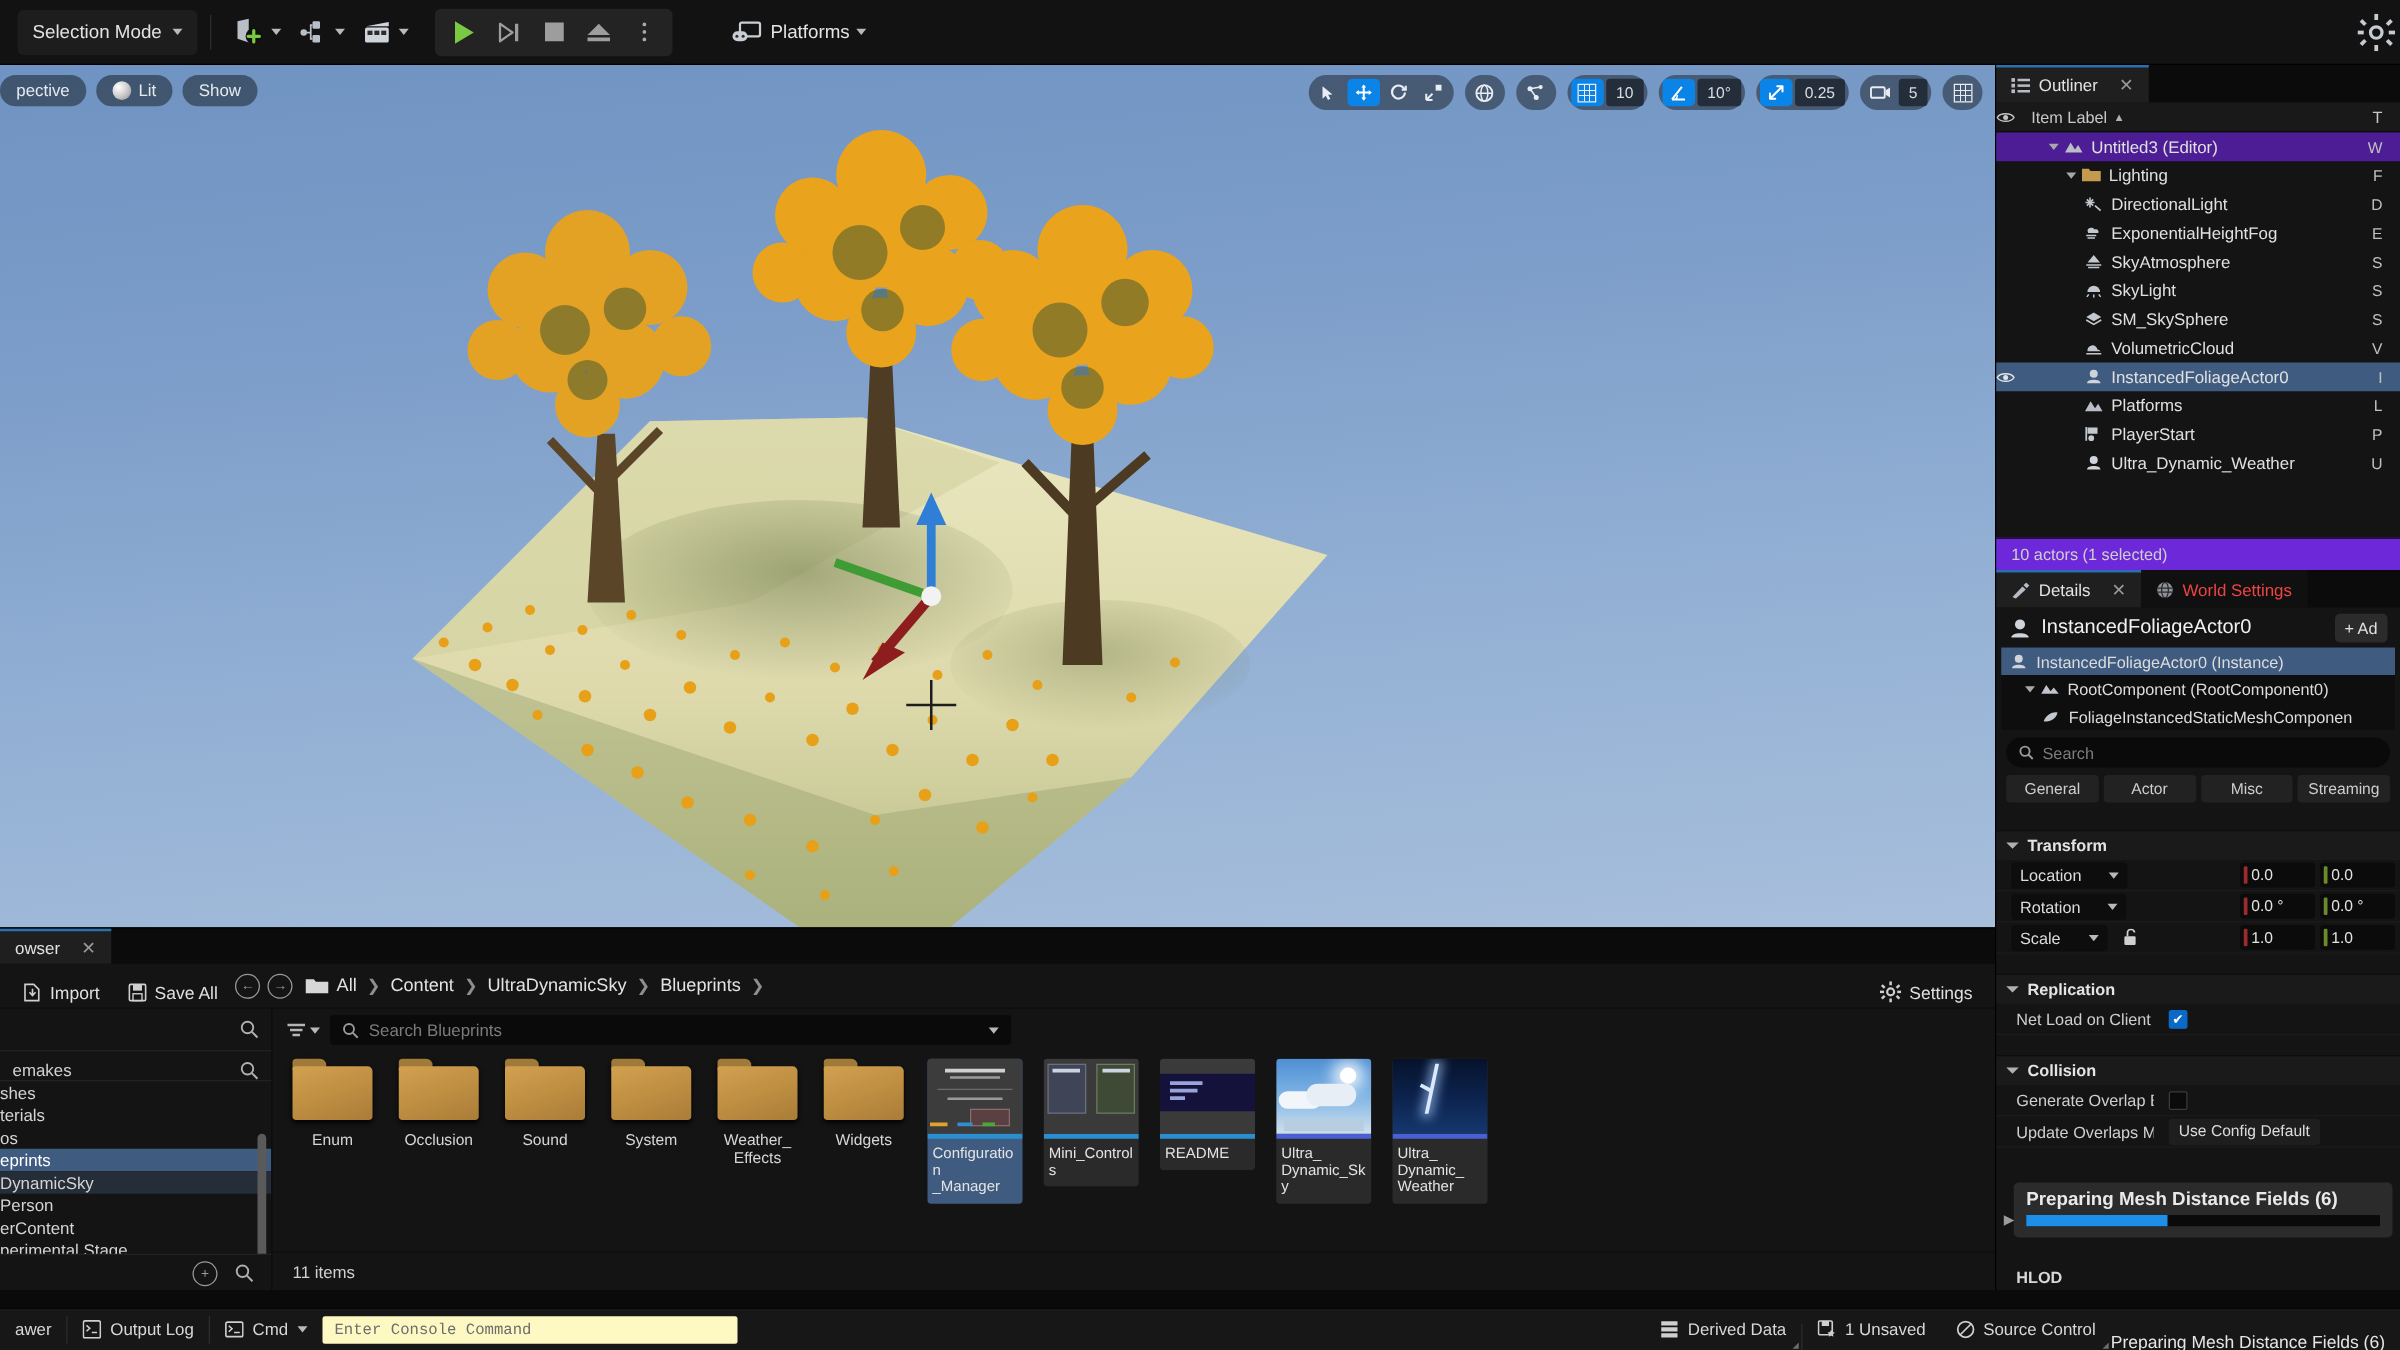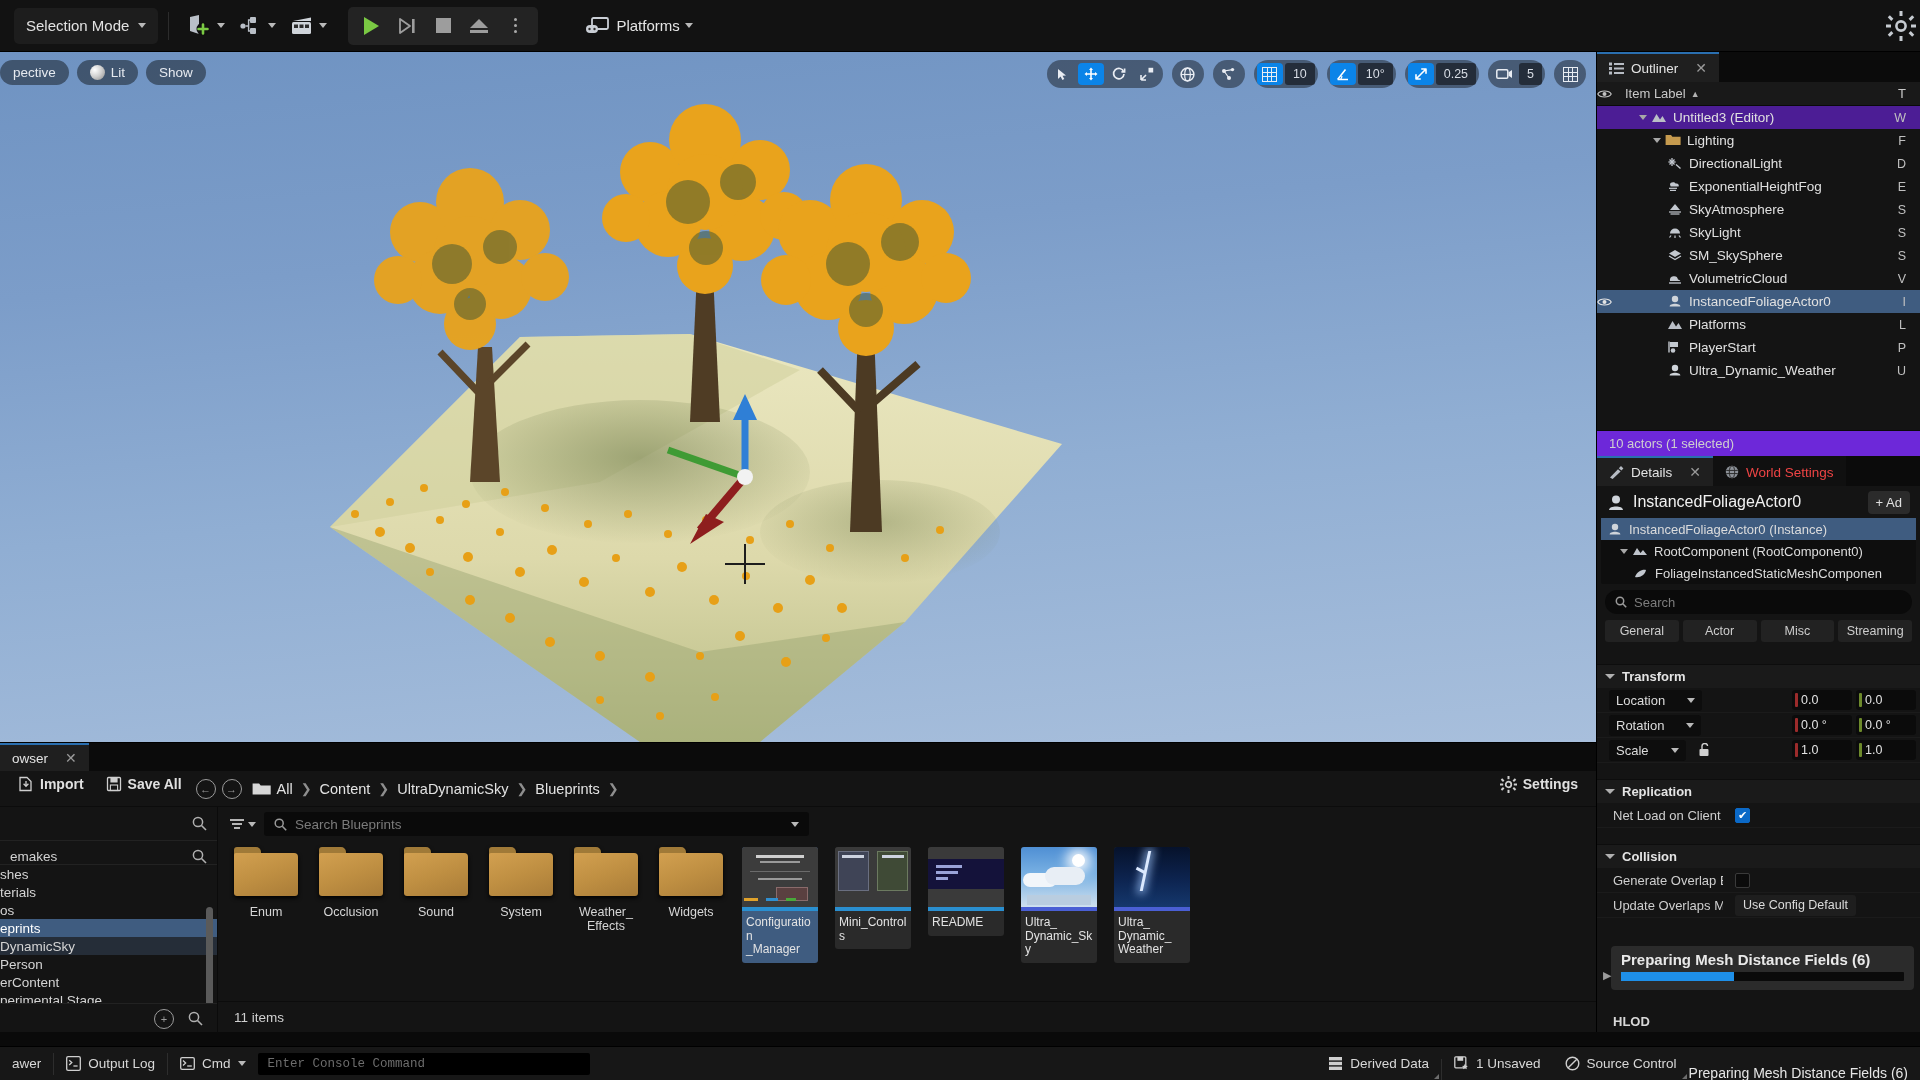--- a/index.html
+++ b/index.html
@@ -156,21 +156,21 @@
   .pbar i { display:block; height:100%; background:#1e8fe8; }
 
   
   .cbrowser {
     position:absolute; left:0; top:742px; width:1596px; height:290px; background:#141414;
     border-top:1px solid #000;
   }
   .cb-tabs { height:28px; background:#0b0b0b; display:flex; align-items:flex-end;}
   .cb-toolbar { height:36px; display:flex; align-items:center; gap:6px; padding:0 10px;
                 border-bottom:1px solid #0c0c0c; font-size:14px; }
-  .tbar-btn { display:flex; align-items:flex-start; gap:6px; padding: 0 8px; height:26px; color:#e0e0e0;font-weight:bold;}
+  .tbar-btn { display:flex; align-items:flex-end; gap:6px; padding: 0 8px; height:26px; color:#e0e0e0;}
   .crumb { display:flex; align-items:center; gap:8px; color:#e3e3e3; font-size:14.5px;}
   .crumb .sep { color:#8e8e8e; font-size:13px; }
   .circ-btn { width:20px;height:20px;border-radius:50%;border:1.5px solid #9b9b9b;
               display:flex;align-items:center;justify-content:center;color:#9b9b9b;font-size:11px;}
   .cb-body { display:flex; height: calc(290px - 28px - 36px); }
   .cb-left { width:218px; border-right:1px solid #0b0b0b; display:flex; flex-direction:column;}
   .cb-left-search { height:34px; display:flex; align-items:center; padding:0 10px;
                     border-bottom:1px solid #222;}
   .cb-left-search .sbox { flex:1; height:22px; color:#6f6f6f; font-size:13px;}
   .favrow { height:24px; display:flex; align-items:flex-end; justify-content:space-between;
@@ -208,21 +208,21 @@
   .cb-foot { height:32px; display:flex; align-items:center; padding-left:16px;
              font-size:13.5px; color:#d0d0d0; border-top:1px solid #0c0c0c; }
 
   
   .statusbar { position:absolute; left:0; bottom:0; width:1920px; height:34px;
                background:#171717; border-top:1px solid #000; display:flex;
                align-items:center; font-size:13.5px; }
   .sb-item { display:flex; align-items:center; gap:7px; padding: 0 12px; height:34px;
              color:#d8d8d8; position:relative;}
   .sb-sep { width:1px;height:22px;background:#2d2d2d;}
-  .console { width:332px; height:22px; background:#000000; border-radius:2px;
+  .console { width:332px; height:22px; background:#fef9c3; border-radius:2px;
              display:flex; align-items:center; padding: 0 10px; color:#6d6d6d;
              font-family:"Liberation Mono", monospace; font-size:12.5px; }
   .sb-corner { position:absolute; right:2px; bottom:2px; width:0;height:0;
                border-left:5px solid transparent; border-bottom:5px solid #6c6c6c;}
   .sb-progress { margin-left:auto; display:flex; align-items:center; gap:10px;
                  padding-right:12px; }
   .sb-progress .lbl { font-size:14px; color:#e6e6e6; }
   svg { display:block; }
 </style>
 </head>

